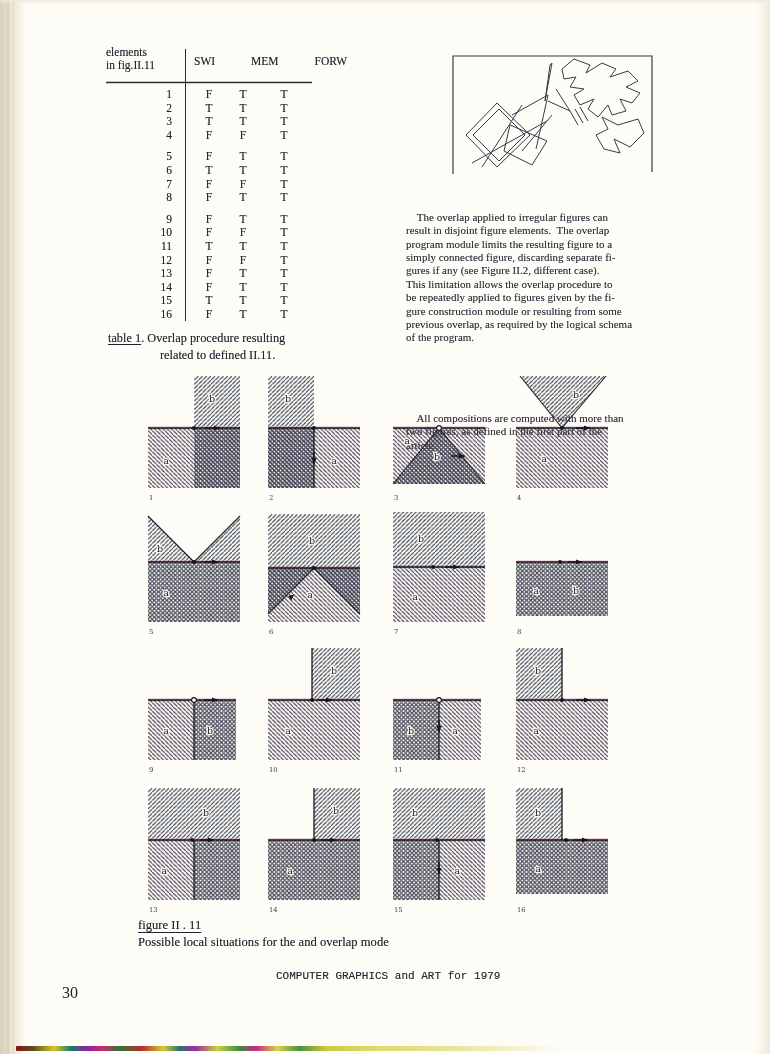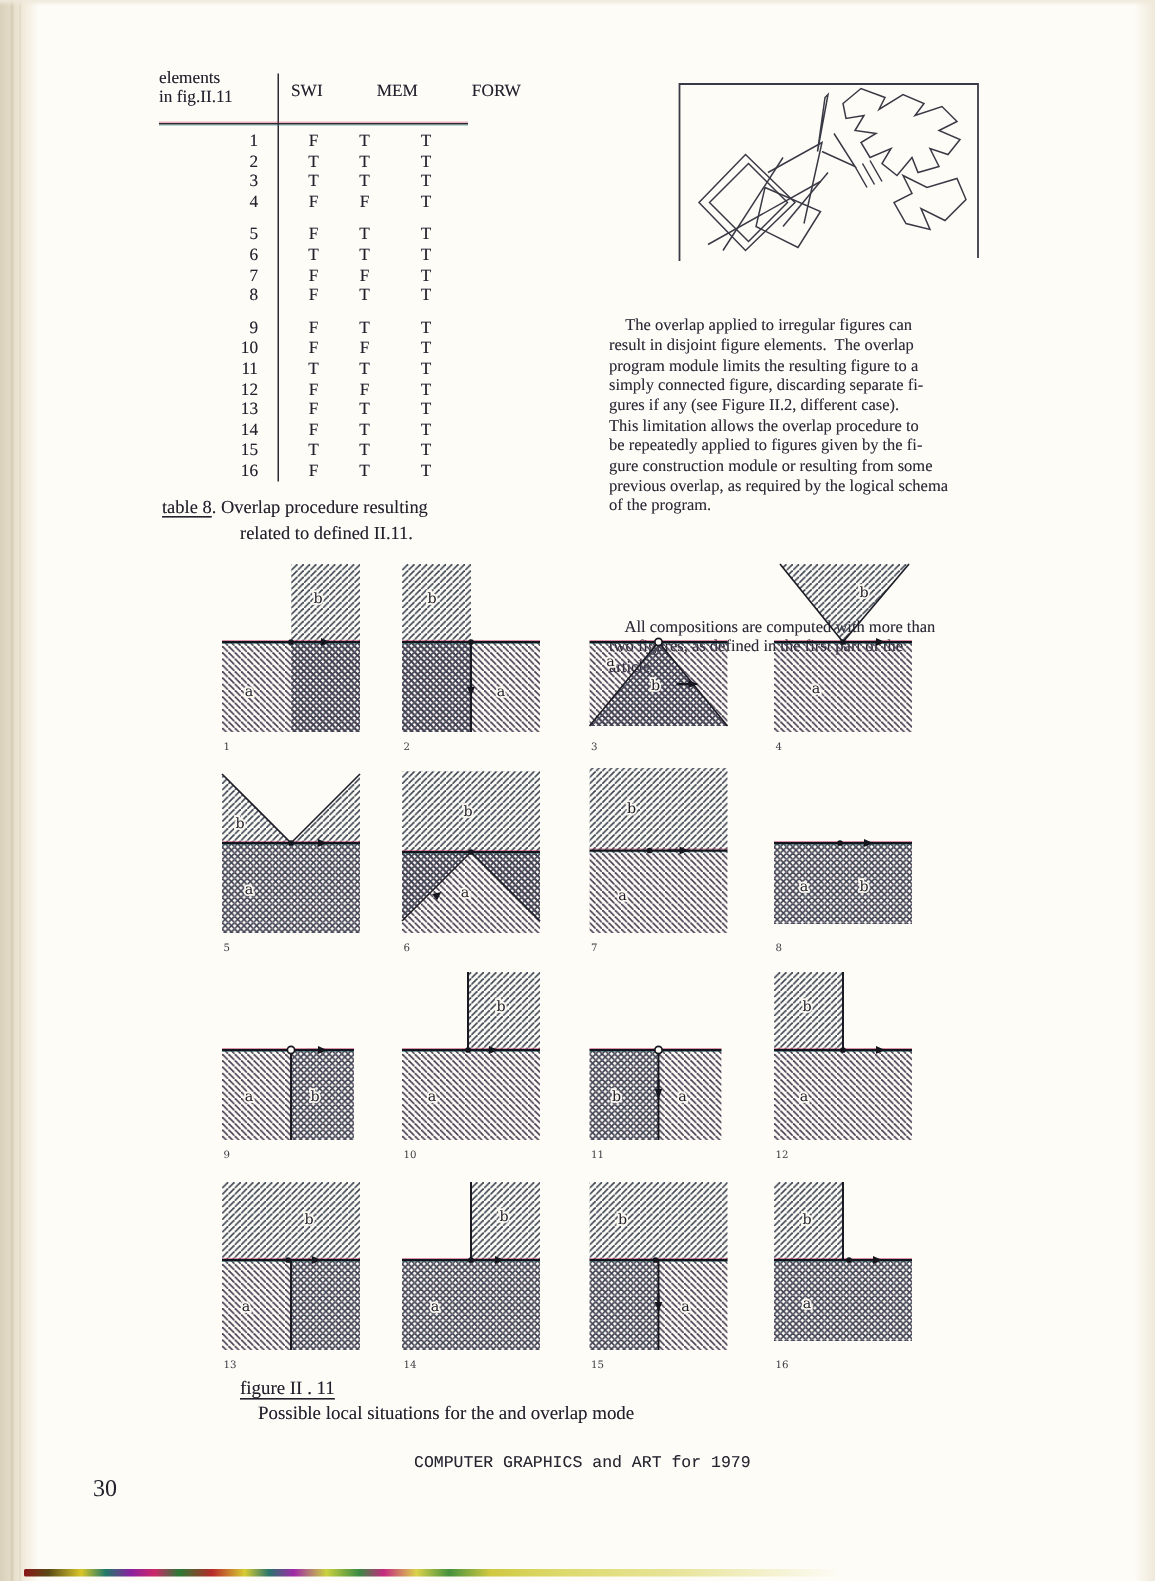--- a/index.html
+++ b/index.html
@@ -46,24 +46,24 @@
 
   
   .topfig{position:absolute;left:452px;top:55px;}
   .textcol{position:absolute;left:406px;top:184px;width:356px;
     font-family:Liberation Serif, serif;font-size:11px;line-height:13.4px;
     white-space:pre;color:#2b2b35;text-shadow:0 0 .4px rgba(60,45,80,.4);}
 
   
   #grid{position:absolute;left:0;top:0;}
   .cell{position:absolute;}
-  .fig-caption{position:absolute;left:160px;top:918px;font-size:12.6px;
+  .fig-caption{position:absolute;left:138px;top:918px;font-size:12.6px;
     text-shadow:0 0 .4px rgba(70,50,80,.45);}
   .fig-caption .u{text-decoration:underline;text-underline-offset:2.5px;}
-  .fig-caption .l2{margin-top:2px;margin-left:12px;}
+  .fig-caption .l2{margin-top:2px;}
 
   
   .pageno{position:absolute;left:62px;top:984px;font-size:16px;}
   .footer{position:absolute;left:276px;top:970px;font-family:Liberation Mono, monospace;
     font-size:11px;color:#26262f;text-shadow:0 0 .4px rgba(60,45,80,.4);}
 </style>
 </head>
 <body>
 
 <svg width="0" height="0" style="position:absolute">
@@ -192,21 +192,21 @@
       <div class="trow">
         <span class="num">16</span>
     <span class="v1">F</span>
     <span class="v2">T</span>
     <span class="v3">T</span>
       </div>
     </div>
 </div>
 
 <div class="tbl-caption">
-  <div><span class="u">table  8</span><span>. Overlap procedure resulting</span></div>
+  <div><span class="u">table  1</span><span>. Overlap procedure resulting</span></div>
   <div class="l2">related to defined II.11.</div>
 </div>
 
 <svg class="topfig" width="202" height="120" viewBox="0 0 202 120">
   <g stroke="#3a3a46" stroke-width="1" fill="none">
     <path d="M1,119 L1,1 L200,1 L200,117" stroke-width="1.2"></path>
     <path d="M45,48 L78,80 L45,112 L14,80 Z"></path>
     <path d="M47,54 L73,80 L47,106 L21,80 Z"></path>
     <path d="M58,70 L95,86 L80,110 L52,96 Z"></path>
     <path d="M20,108 L95,66"></path>

